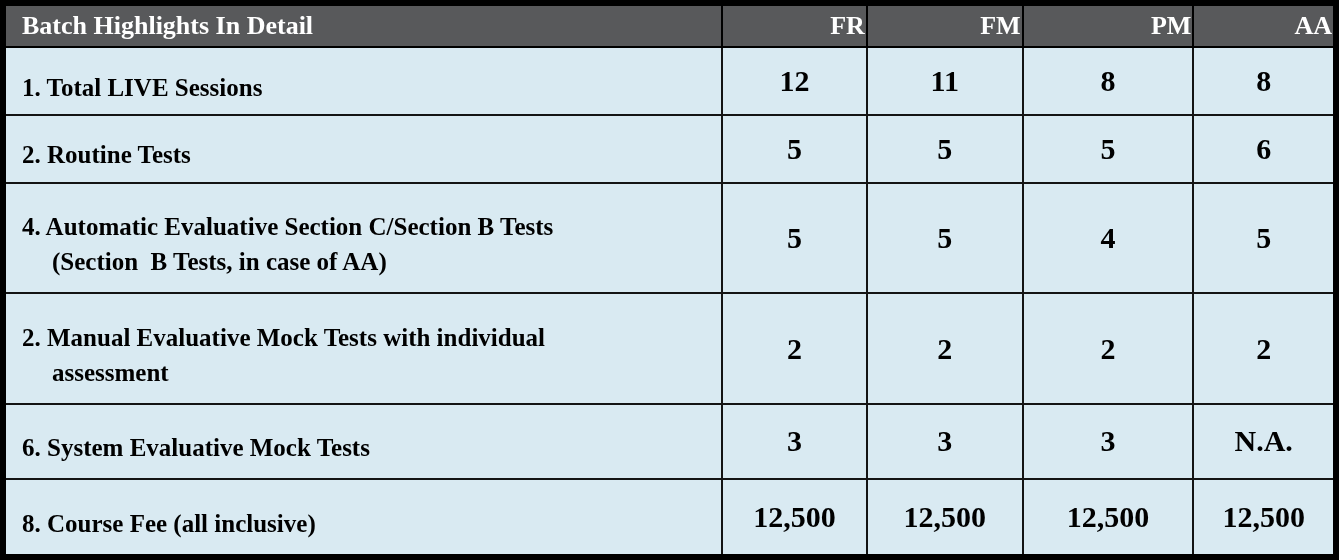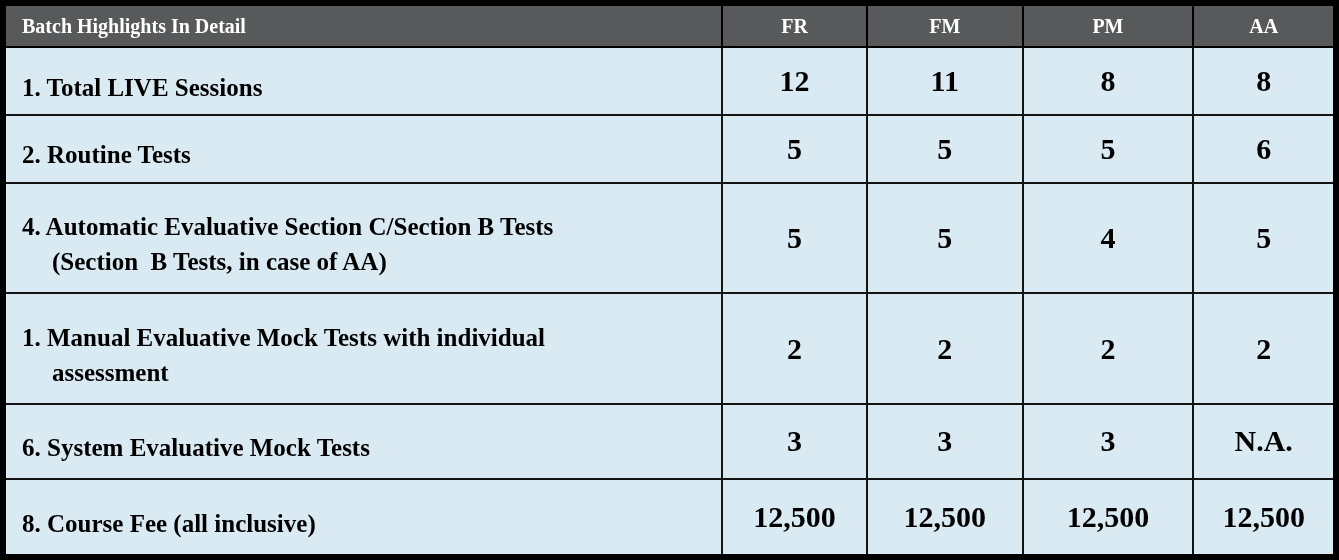--- a/index.html
+++ b/index.html
@@ -31,29 +31,29 @@
     border: 6px solid #000000;
   }
   th, td {
     border: 2px solid #141414;
     margin: 0;
   }
   
   thead th {
     background: #58595b;
     color: #ffffff;
-    font-size: 20px;
+    font-size: 26px;
     border-color: #000000;
   }
   th.title-cell {
     text-align: left;
     padding-left: 16px;
   }
   th.col-head {
-    text-align: center;
+    text-align: right;
   }
   
   td.label-cell {
     background: #d9eaf2;
     text-align: left;
     font-size: 25px;
     line-height: 1.38;
     padding: 16px 10px 2px 46px;
     text-indent: -30px;
     white-space: pre-wrap;
@@ -114,21 +114,21 @@
       </tr>
       <tr class="row-3">
         <td class="label-cell">4. Automatic Evaluative Section C/Section B Tests
 (Section  B Tests, in case of AA)</td>
         <td class="value-cell">5</td>
         <td class="value-cell">5</td>
         <td class="value-cell">4</td>
         <td class="value-cell">5</td>
       </tr>
       <tr class="row-4">
-        <td class="label-cell">1. Manual Evaluative Mock Tests with individual
+        <td class="label-cell">2. Manual Evaluative Mock Tests with individual
 assessment</td>
         <td class="value-cell">2</td>
         <td class="value-cell">2</td>
         <td class="value-cell">2</td>
         <td class="value-cell">2</td>
       </tr>
       <tr class="row-5">
         <td class="label-cell">6. System Evaluative Mock Tests</td>
         <td class="value-cell">3</td>
         <td class="value-cell">3</td>

